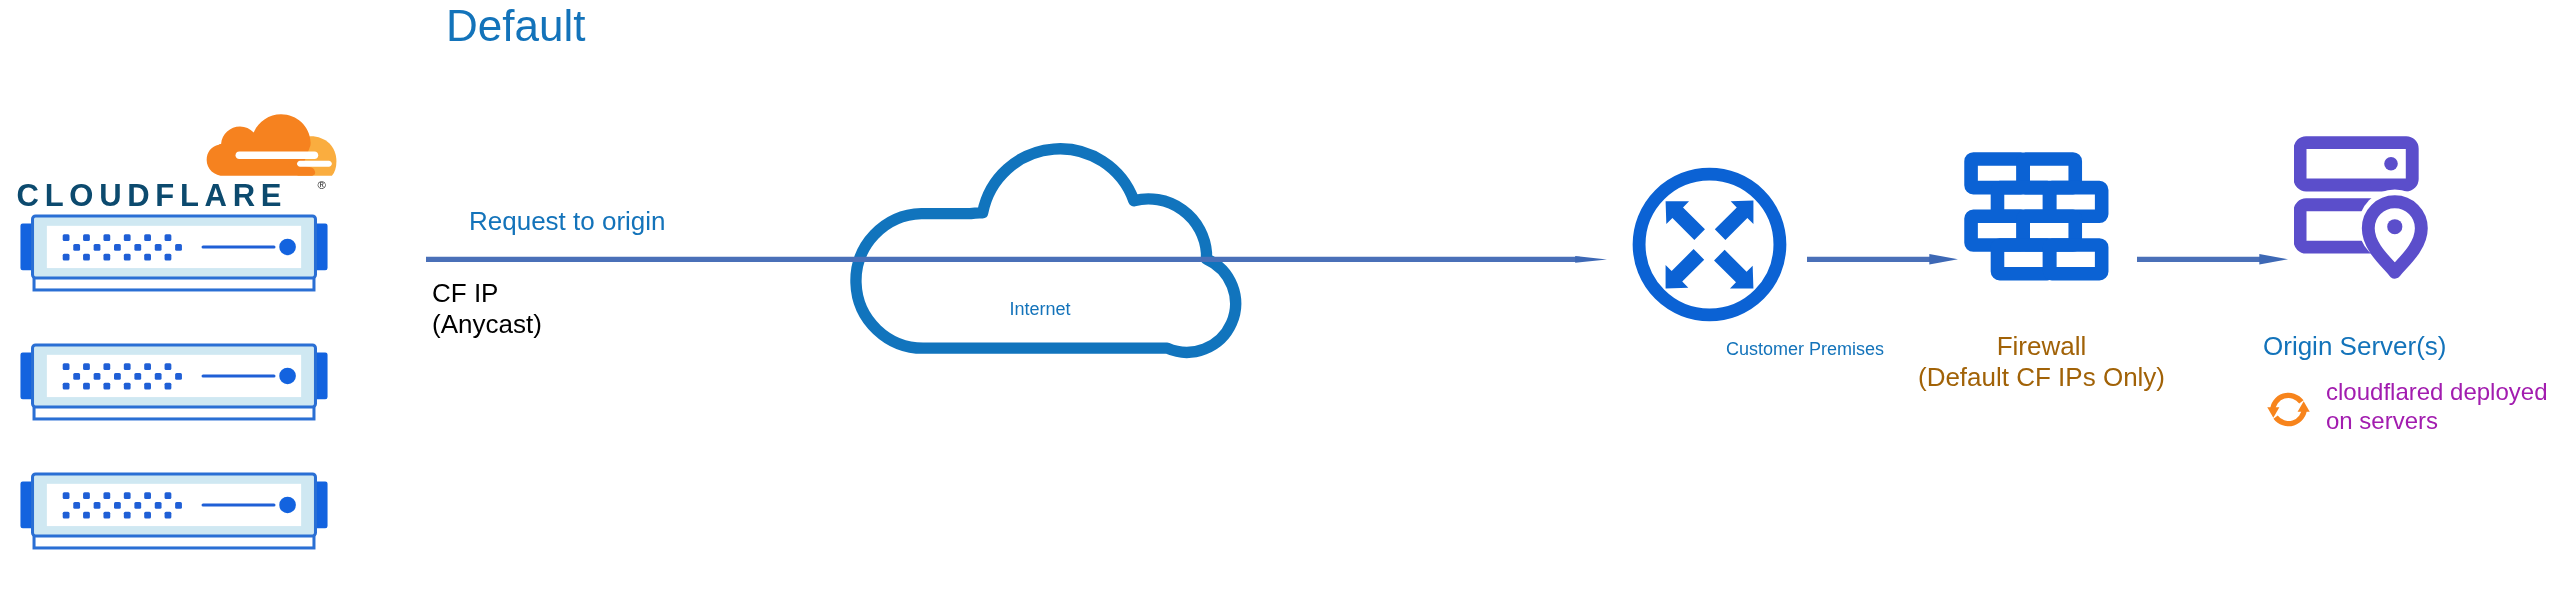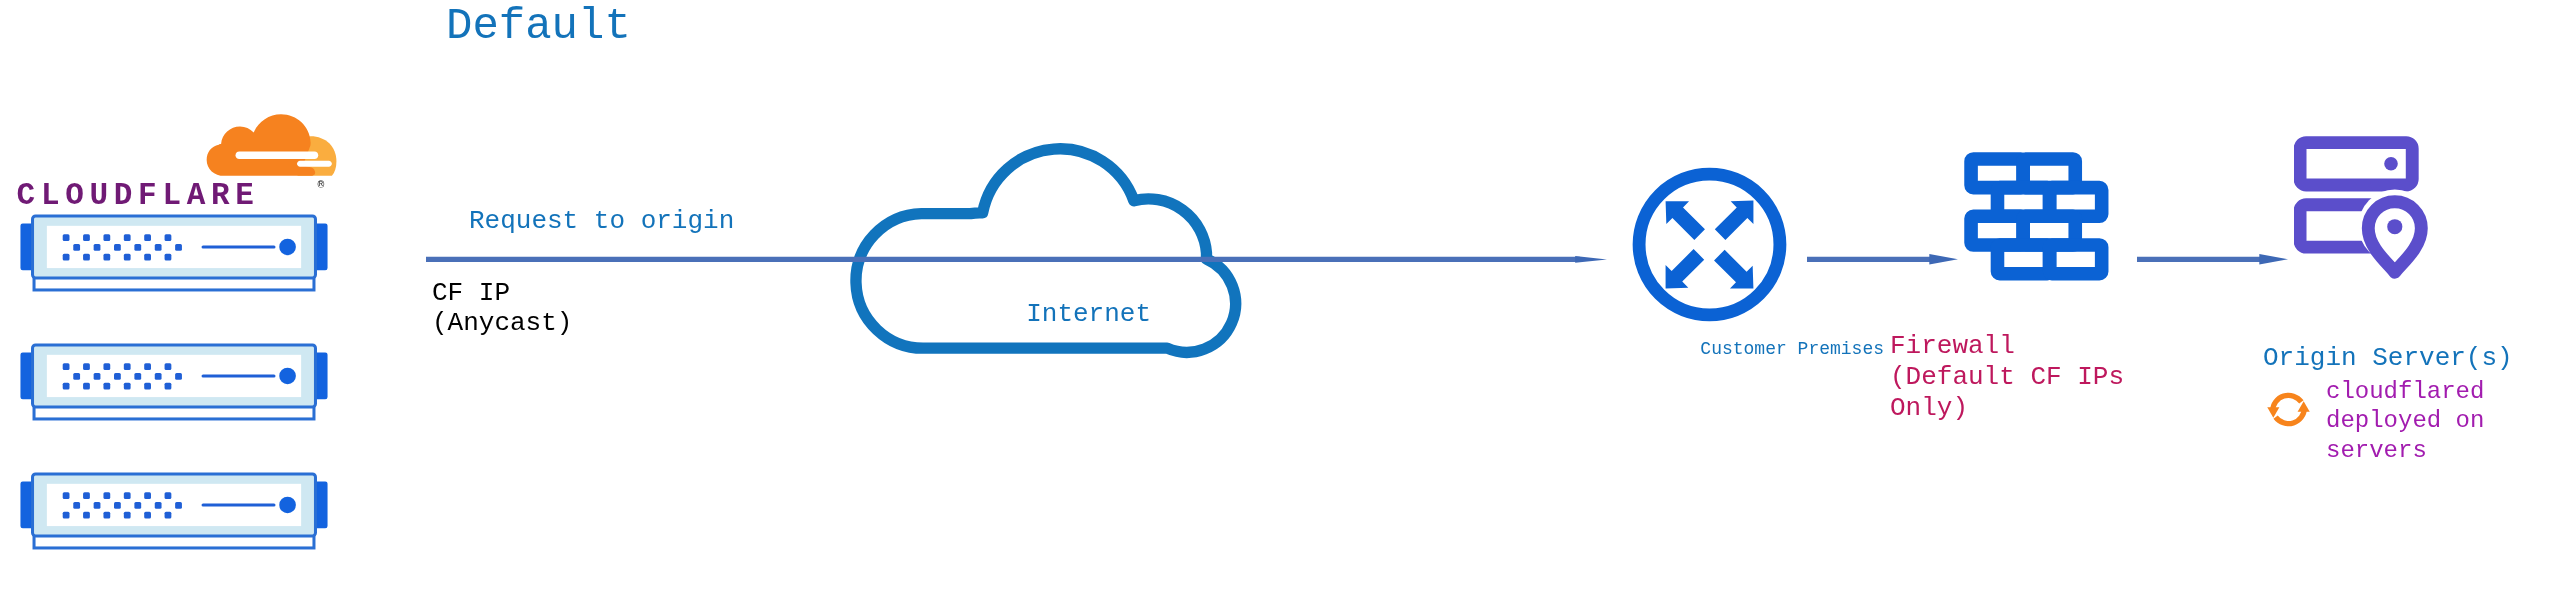--- a/index.html
+++ b/index.html
@@ -11,21 +11,20 @@
   body {
     font-family: "Liberation Sans", sans-serif;
     -webkit-font-smoothing: antialiased;
   }
   #canvas {
     position: relative;
     width: 2576px;
     height: 614px;
     background: #ffffff;
     overflow: hidden;
-    font-family: Liberation Mono, monospace;
   }
   .abs { position: absolute; }
 
   
   #diagram-title {
     left: 446px;
     top: 3px;
     font-size: 44px;
     line-height: 1.05;
     color: #1373ba;
@@ -36,21 +35,21 @@
   
   #cf-logo { left: 16.6px; top: 106px; width: 318px; height: 98px; }
   #cf-logo .cf-mark { position: absolute; left: 176px; top: 0px; width: 148px; height: 76px; }
   #cf-logo .cf-wordmark {
     position: absolute;
     left: 0px;
     top: 72px;
     font-size: 31px;
     font-weight: 700;
     letter-spacing: 5.7px;
-    color: #701a75;
+    color: #0c4a6e;
     white-space: nowrap;
   }
   #cf-logo .cf-reg {
     position: absolute;
     left: 301px;
     top: 73px;
     font-size: 11.4px;
     color: #222222;
   }
 
@@ -73,46 +72,46 @@
     line-height: 1.18;
     white-space: nowrap;
   }
   #label-request-origin { left: 469px; top: 206px; font-size: 26px; text-align: right; }
   #label-cf-ip { left: 392px; top: 278px; font-size: 26px; white-space: normal; width: 250px; margin-left: 40px; }
 
   
   #internet-cloud { left: 842px; top: 103px; width: 428px; height: 265px; }
   #internet-cloud svg { display:block; width:100%; height:100%; }
   #label-internet {
-    left: 969px; top: 299px; width: 182px;
-    text-align: right; font-size: 26px; color: #1373ba;
+    left: 949px; top: 299px; width: 182px;
+    text-align: center; font-size: 18px; color: #1373ba;
   }
 
   
   #cpe-icon { left: 1630px; top: 165px; width: 159px; height: 159px; }
   #cpe-icon svg { display:block; width:100%; height:100%; }
   #label-cpe {
     left: 1536px; top: 339px; width: 348px;
     text-align: right; font-size: 18px; color: #1373ba; line-height: 1.2;
   }
 
   
   #firewall-icon { left: 1962px; top: 151px; width: 151px; height: 148px; }
   #firewall-icon svg { display:block; width:100%; height:100%; }
   #label-firewall {
     left: 1890px; top: 331px; width: 303px;
-    text-align: left; font-size: 26px; color: #be185d; line-height: 1.2;
+    text-align: center; font-size: 26px; color: #a16207; line-height: 1.2;
   }
 
   
   #origin-icon { left: 2294px; top: 135px; width: 144px; height: 144px; }
   #origin-icon svg { display:block; width:100%; height:100%; }
   #label-origin {
     left: 2263px; top: 331px; width: 250px;
-    text-align: left; font-size: 26px; color: #1373ba; margin-top: 12px;
+    text-align: left; font-size: 26px; color: #1373ba;
   }
 
   
   #cloudflared-note { left: 2265px; top: 377px; width: 303px; }
   #cloudflared-note .cfd-icon { position:absolute; left: 0px; top: 9px; width: 47px; height: 47px; }
   #cloudflared-note .cfd-icon svg { display:block; width:100%; height:100%; }
   #cloudflared-note .cfd-text {
     position: absolute;
     left: 61px; top: 0px; width: 227px;
     font-size: 24px; line-height: 1.22; color: #a21caf;

